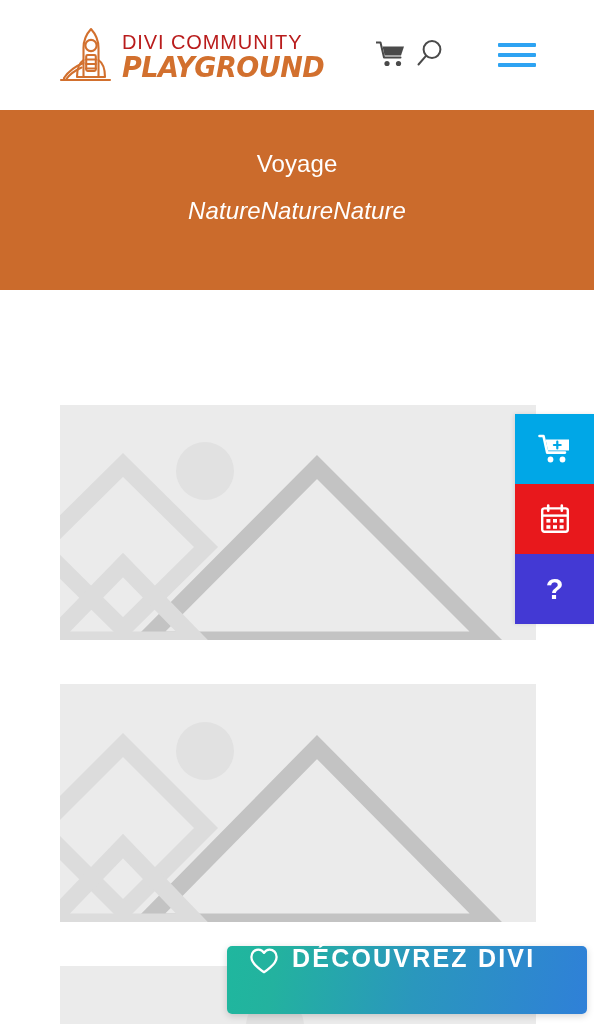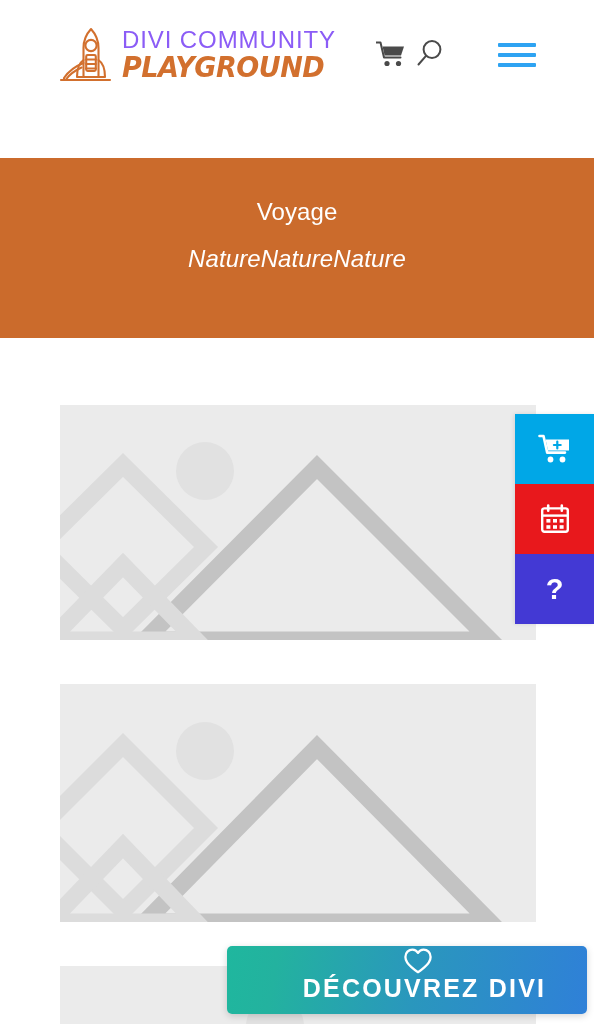--- a/index.html
+++ b/index.html
@@ -46,23 +46,23 @@
   }
   .logo-words {
     margin-left: 6px;
     padding-bottom: 2px;
     display: flex;
     flex-direction: column;
     align-items: flex-start;
   }
   .logo-line1 {
     font-family: "Liberation Sans", sans-serif;
-    font-size: 24px;
+    font-size: 20px;
     letter-spacing: 0.9px;
-    color: #8b5cf6;
+    color: #b91c1c;
     line-height: 1;
     white-space: nowrap;
   }
   .logo-line2 {
     font-family: "DejaVu Sans", sans-serif;
     font-size: 27px;
     font-weight: bold;
     font-style: italic;
     letter-spacing: -0.5px;
     color: #d2702e;
@@ -121,21 +121,20 @@
   
   .category-nav {
     position: absolute;
     top: 110px;
     left: 0;
     width: 594px;
     height: 180px;
     background: #cb6b2c;
     z-index: 20;
     padding-top: 42px;
-    margin-top: 48px;
   }
   .nav-row {
     display: flex;
     justify-content: center;
     align-items: center;
     width: 100%;
   }
   .nav-row.row-1 { gap: 30px; }
   .nav-row.row-2 { margin-top: 23px; font-style: italic; }
   .nav-link {
@@ -205,25 +204,23 @@
   .divi-cta {
     position: absolute;
     left: 227px;
     top: 946px;
     width: 360px;
     height: 68px;
     border-radius: 5px;
     background: linear-gradient(100deg, #1fb79e 0%, #23b29f 14%, #2a97bd 52%, #2f80d8 100%);
     box-shadow: 0 2px 7px rgba(0,0,0,0.17);
     display: flex;
-    align-items: center;
     z-index: 45;
     cursor: pointer;
     padding-left: 22px;
-    flex-direction: column;
   }
   .cta-heart { width: 30px; height: 30px; flex: none; }
   .cta-label {
     color: #ffffff;
     font-family: "Liberation Sans", sans-serif;
     font-size: 25px;
     font-weight: bold;
     letter-spacing: 2.2px;
     margin-left: 13px;
     white-space: nowrap;

